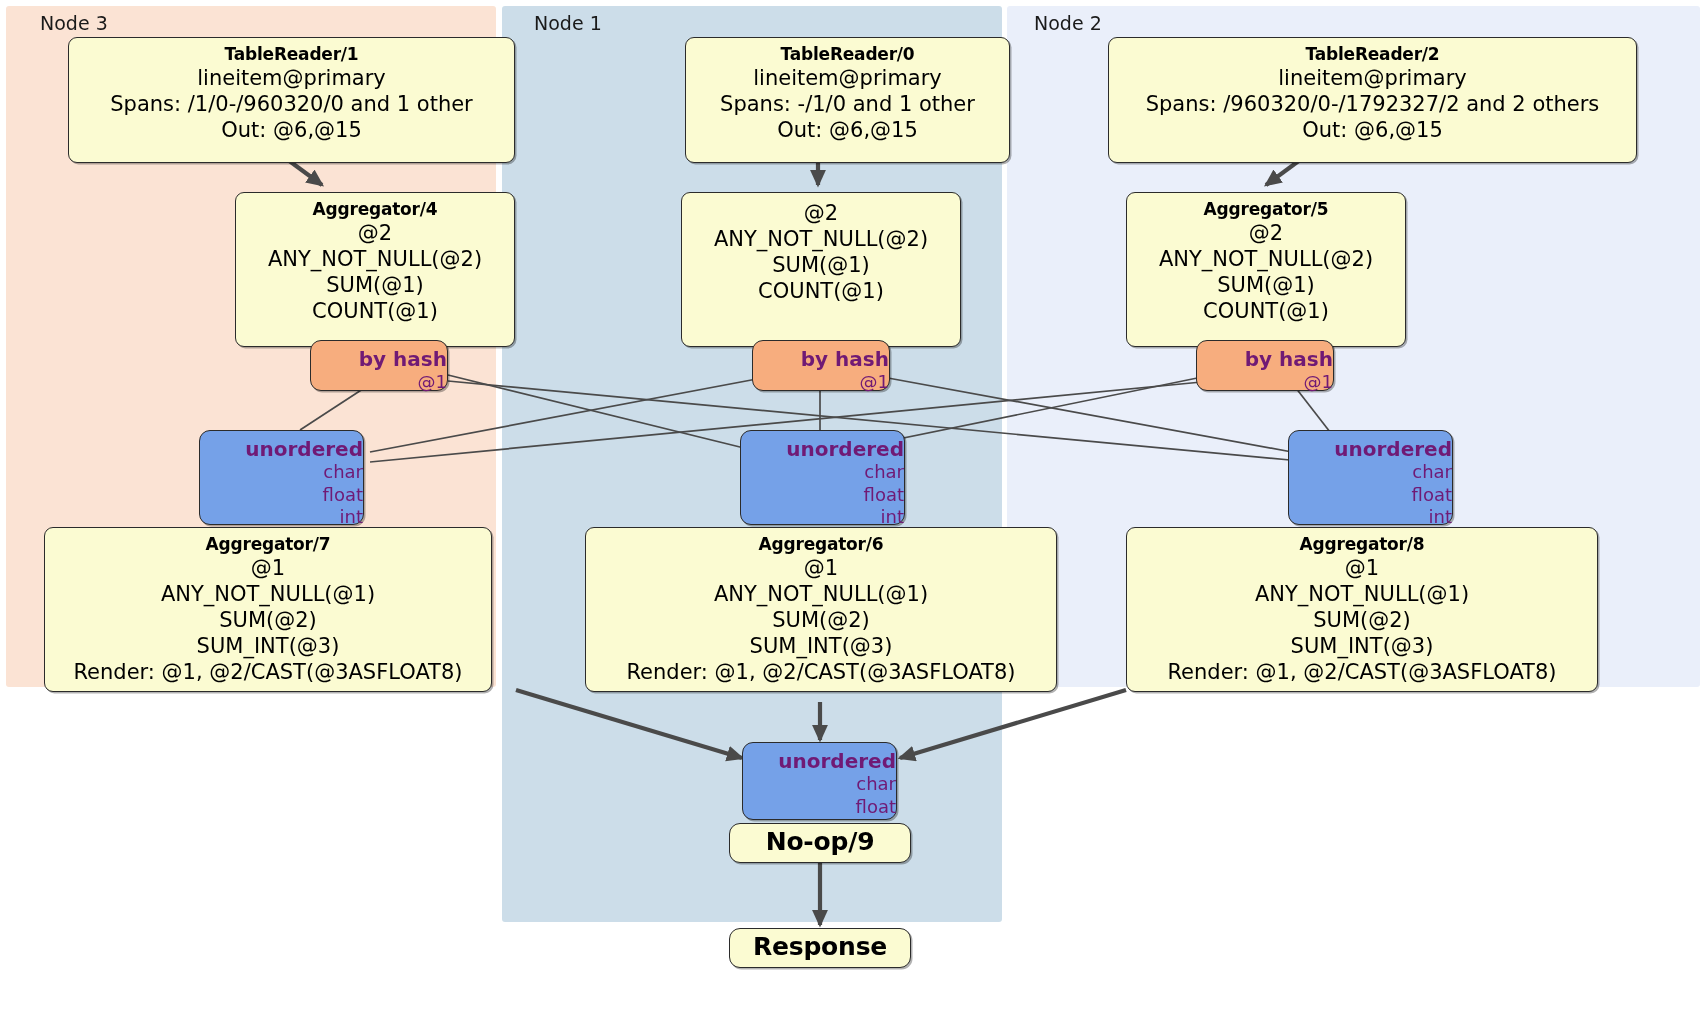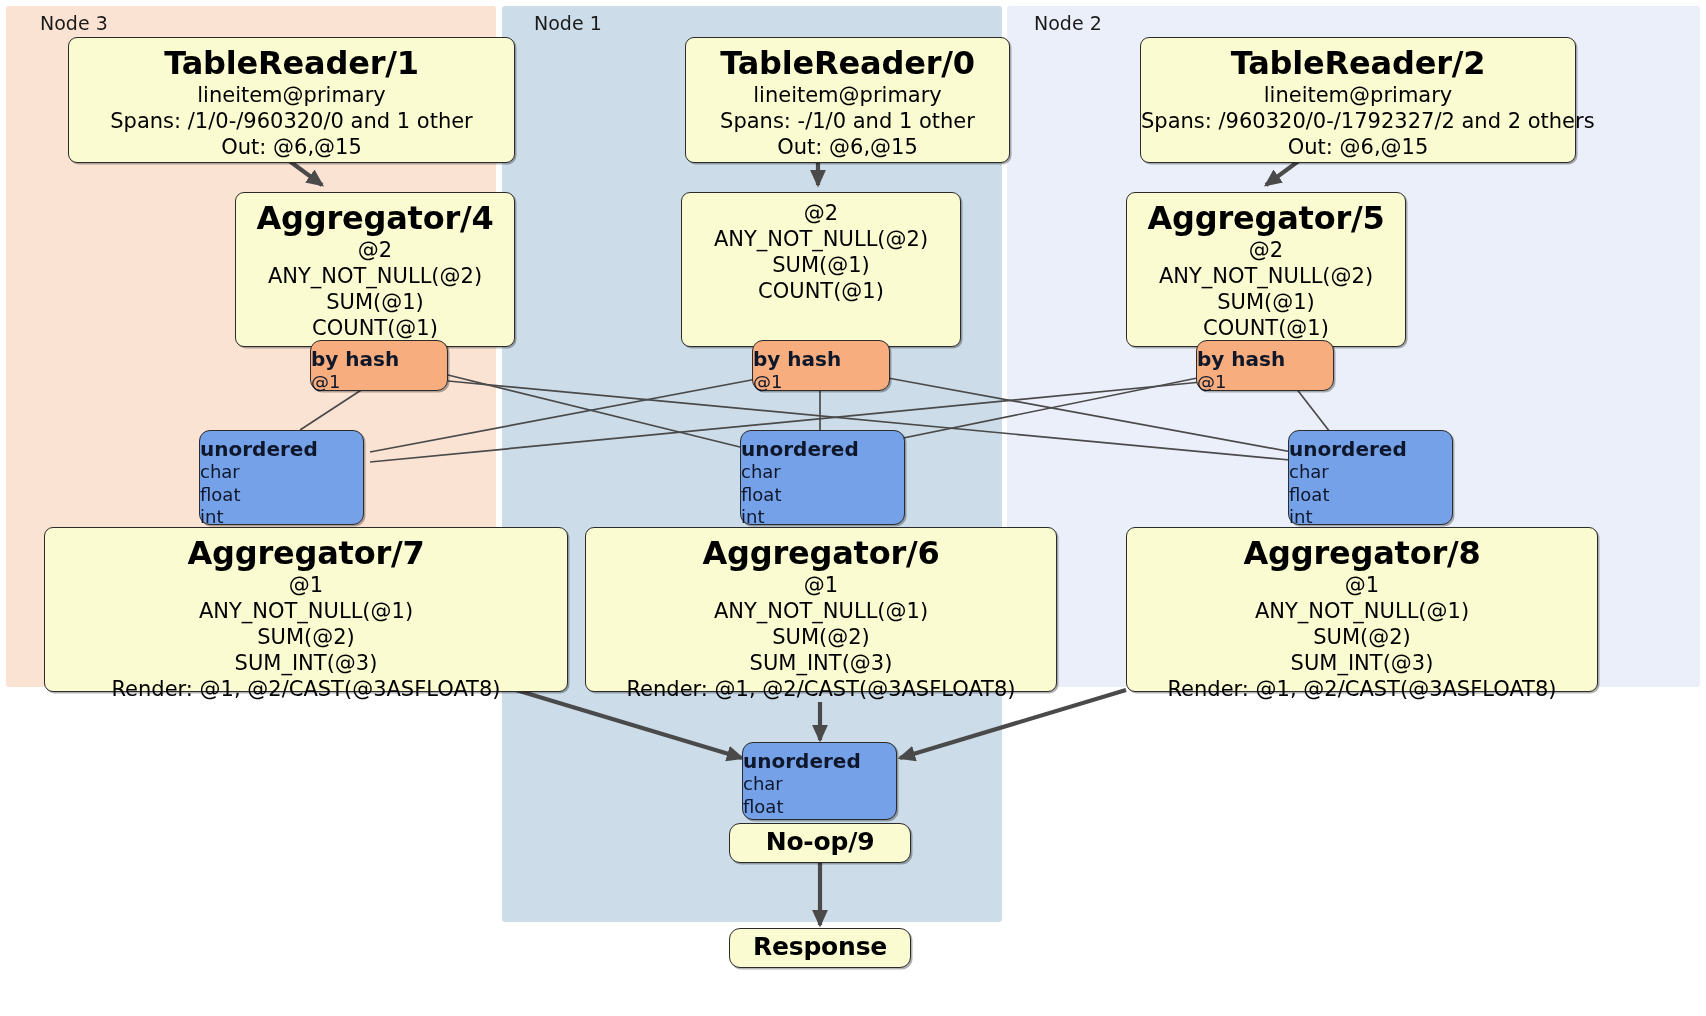--- a/index.html
+++ b/index.html
@@ -48,21 +48,21 @@
     border: 1.6px solid #2b2b2b;
     border-radius: 9px;
     text-align: center;
     color: #000000;
     padding-top: 7px;
     line-height: 1.265;
     box-shadow: 1.5px 1.5px 0 rgba(0,0,0,0.30);
   }
   .proc .ttl {
     font-weight: bold;
-    font-size: 32px;
+    font-size: 17px;
     letter-spacing: -0.2px;
     display: block;
     line-height: 1.16;
   }
   .proc .ln {
     font-size: 21px;
     display: block;
     line-height: 1.24;
     white-space: nowrap;
   }
@@ -73,22 +73,22 @@
     border-radius: 11px;
   }
   .proc.small .ttl { font-size: 25px; }
 
   
   .router {
     position: absolute;
     box-sizing: border-box;
     border: 1.6px solid #2b2b2b;
     border-radius: 11px;
-    text-align: left;
-    color: #0f172a;
+    text-align: right;
+    color: #701a75;
     padding-top: 6px;
     box-shadow: 1.5px 1.5px 0 rgba(0,0,0,0.30);
   }
   .router .ttl {
     font-weight: bold;
     font-size: 20px;
     display: block;
     line-height: 1.2;
   }
   .router .ln {
@@ -171,21 +171,21 @@
     <span class="ln">Out: @6,@15</span>
   </div>
 
   <div class="proc" style="left:685px; top:37px; width:325px; height:126px;">
     <span class="ttl">TableReader/0</span>
     <span class="ln">lineitem@primary</span>
     <span class="ln">Spans: -/1/0 and 1 other</span>
     <span class="ln">Out: @6,@15</span>
   </div>
 
-  <div class="proc" style="left:1140px; top:37px; width:436px; height:126px;">
+  <div class="proc" style="left:1108px; top:37px; width:529px; height:126px;">
     <span class="ttl">TableReader/2</span>
     <span class="ln">lineitem@primary</span>
     <span class="ln">Spans: /960320/0-/1792327/2 and 2 others</span>
     <span class="ln">Out: @6,@15</span>
   </div>
 
   <div class="proc" style="left:235px; top:192px; width:280px; height:155px;">
     <span class="ttl">Aggregator/4</span>
     <span class="ln">@2</span>
     <span class="ln">ANY_NOT_NULL(@2)</span>
@@ -237,21 +237,21 @@
     <span class="ln">int</span>
   </div>
 
   <div class="router unord" style="left:1288px; top:430px; width:165px; height:95px;">
     <span class="ttl">unordered</span>
     <span class="ln">char</span>
     <span class="ln">float</span>
     <span class="ln">int</span>
   </div>
 
-  <div class="proc" style="left:44px; top:527px; width:524px; height:165px;">
+  <div class="proc" style="left:44px; top:527px; width:448px; height:165px;">
     <span class="ttl">Aggregator/7</span>
     <span class="ln">@1</span>
     <span class="ln">ANY_NOT_NULL(@1)</span>
     <span class="ln">SUM(@2)</span>
     <span class="ln">SUM_INT(@3)</span>
     <span class="ln">Render: @1, @2/CAST(@3ASFLOAT8)</span>
   </div>
 
   <div class="proc" style="left:585px; top:527px; width:472px; height:165px;">
     <span class="ttl">Aggregator/6</span>

